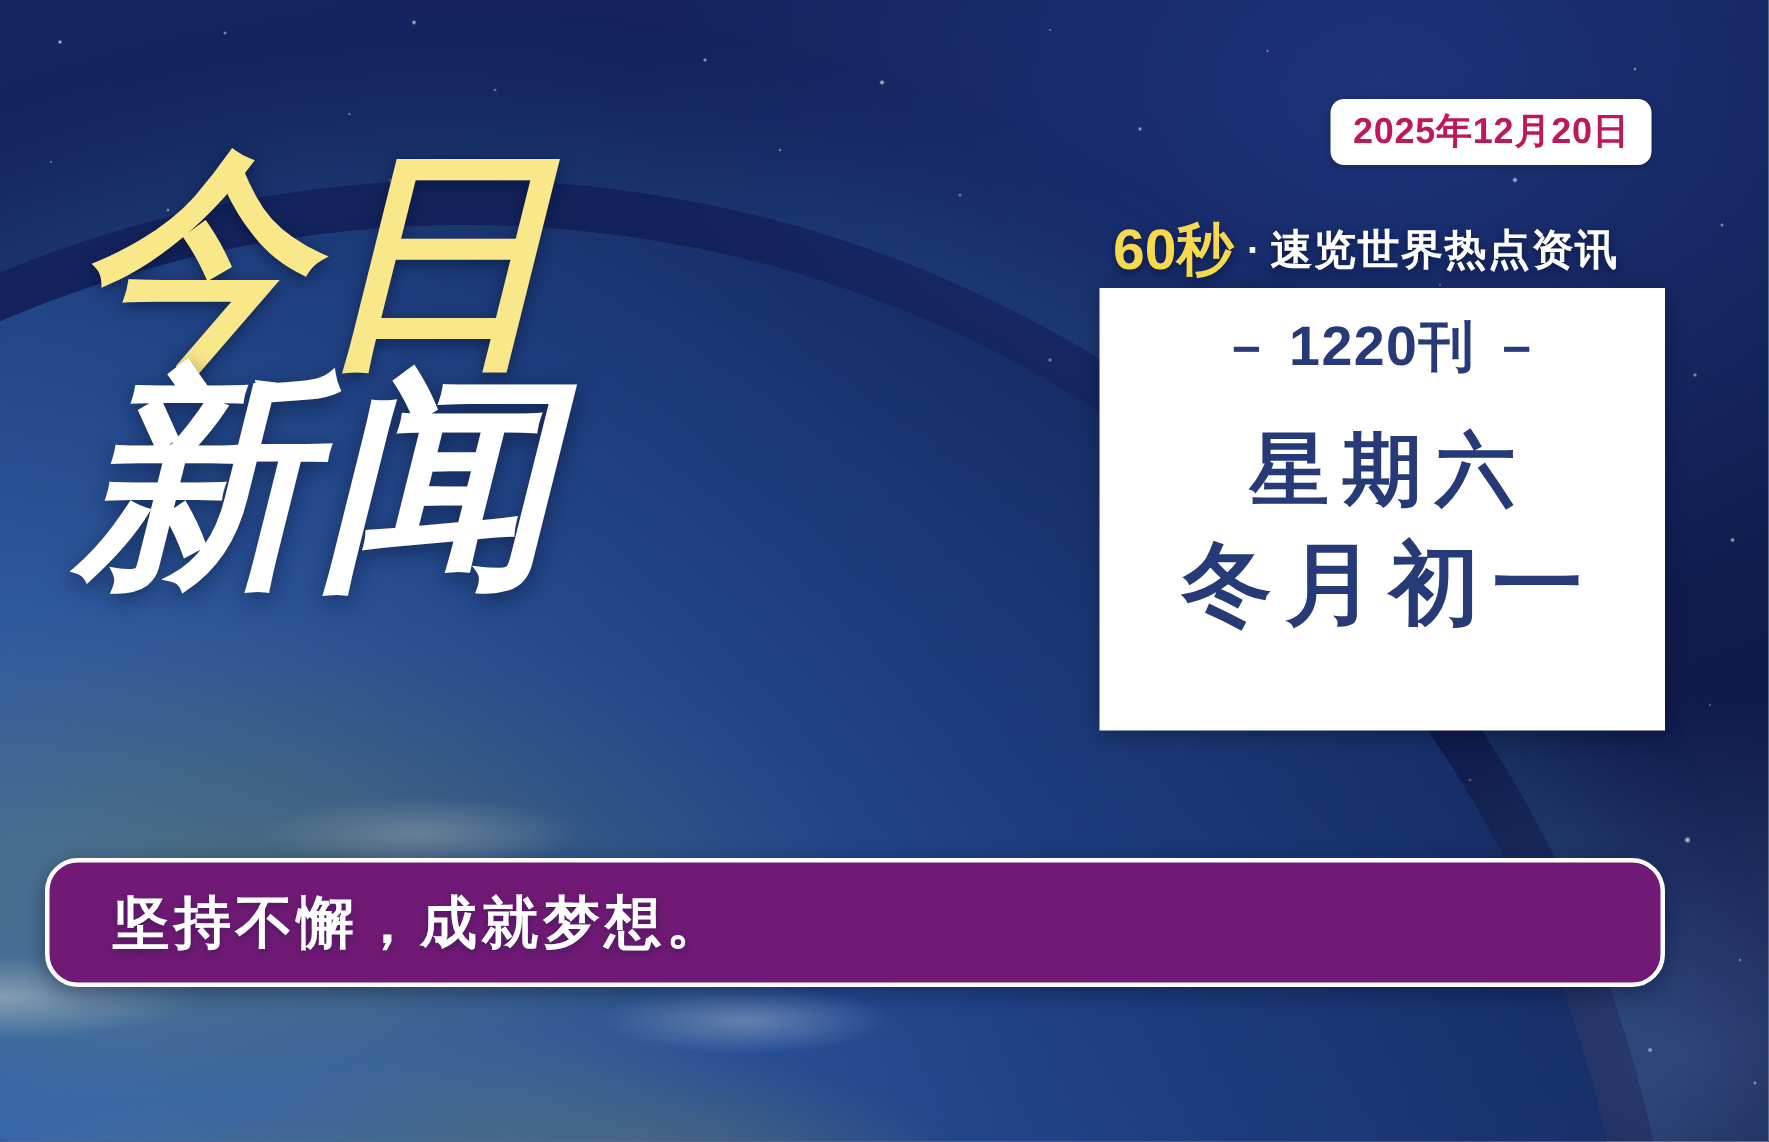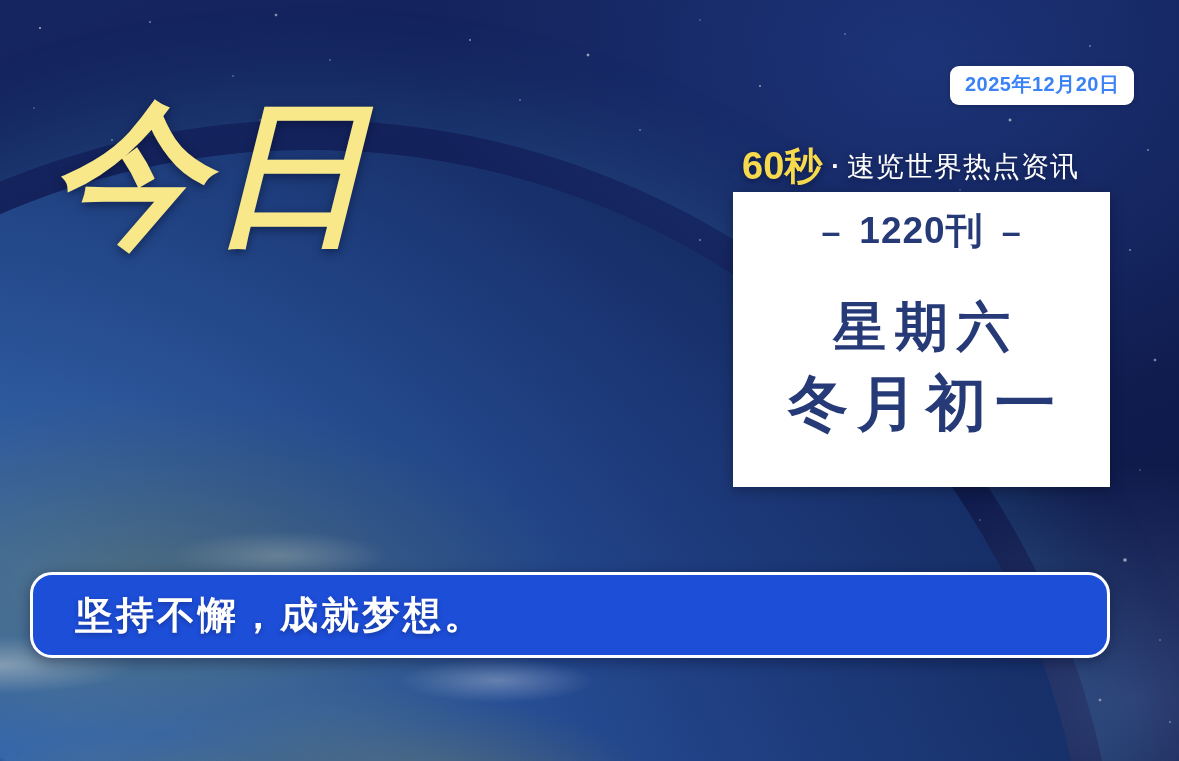--- a/index.html
+++ b/index.html
@@ -169,26 +169,26 @@
     left:-500px; top:120px;
     width:1620px; height:1620px;
     border-radius:50%;
     box-shadow:0 0 90px 28px rgba(70,170,220,.18);
     pointer-events:none;
   }
 
   
   
   .date-badge {
-    position:absolute; left:950px; top:66px;
+    position:absolute; left:887px; top:66px;
     padding:5px 15px 7px;
     background:#ffffff;
     border-radius:9px;
-    color:#3b82f6;
-    font-size:20px; font-weight:700;
+    color:#be185d;
+    font-size:24px; font-weight:700;
     letter-spacing:.5px;
     white-space:nowrap;
     box-shadow:0 1px 5px rgba(0,0,0,.22);
     z-index:20;
   }
 
   
   .masthead { position:absolute; left:50px; top:98px; z-index:20;font-style:italic; }
   .mast-line {
     font-size:156px; font-weight:900;
@@ -210,21 +210,21 @@
   .tag-60 {
     color:#f6d94c; font-size:38px; font-weight:900;
     letter-spacing:0px;
     text-shadow:0 2px 6px rgba(5,12,44,.6);
   }
   .tag-dot {
     color:#ffffff; font-size:26px; font-weight:900;
     margin:0 7px 0 9px;
   }
   .tag-text {
-    color:#ffffff; font-size:28px; font-weight:400;
+    color:#ffffff; font-size:28px; font-weight:700;
     letter-spacing:1px;
     text-shadow:0 2px 6px rgba(5,12,44,.6);
   }
 
   
   .info-card {
     position:absolute; left:733px; top:192px;
     width:377px; height:295px;
     background:#ffffff;
     display:flex; flex-direction:column;
@@ -235,36 +235,36 @@
     z-index:20;
   }
   .issue-row {
     display:flex; align-items:center; gap:18px;
     font-size:37px; font-weight:800;
     letter-spacing:1px;
     color:#253a77;
   }
   .issue-dash { font-size:34px; font-weight:700; }
   .weekday {
-    margin-top:36px;
+    margin-top:22px;
     font-size:53px; font-weight:900; letter-spacing:9px;
     text-indent:9px;
     color:#253a77;
   }
   .lunar {
     font-size:60px; font-weight:900; letter-spacing:9px;
     text-indent:9px;
     color:#253a77;
   }
 
   
   .quote-banner {
     position:absolute; left:30px; top:572px;
     width:1080px; height:86px;
-    background:#1d4ed8;
+    background:#701a75;
     border:3px solid #ffffff;
     border-radius:22px;
     display:flex; align-items:center;
     padding-left:42px;
     box-shadow:0 4px 14px rgba(4,10,40,.40);
     z-index:20;
   }
   .quote-text {
     color:#ffffff;
     font-size:38px; font-weight:800;
@@ -290,20 +290,21 @@
     <div class="ocean"></div>
     <div class="terrain"></div>
     <div class="shade"></div>
     <div class="atmos"></div>
   </div>
 
   <div class="date-badge">2025年12月20日</div>
 
   <div class="masthead">
     <div class="mast-line mast-jin">今日</div>
+    <div class="mast-line mast-news">新闻</div>
   </div>
 
   <div class="tagline">
     <span class="tag-60">60秒</span>
     <span class="tag-dot">·</span>
     <span class="tag-text">速览世界热点资讯</span>
   </div>
 
   <div class="info-card">
     <div class="issue-row">

